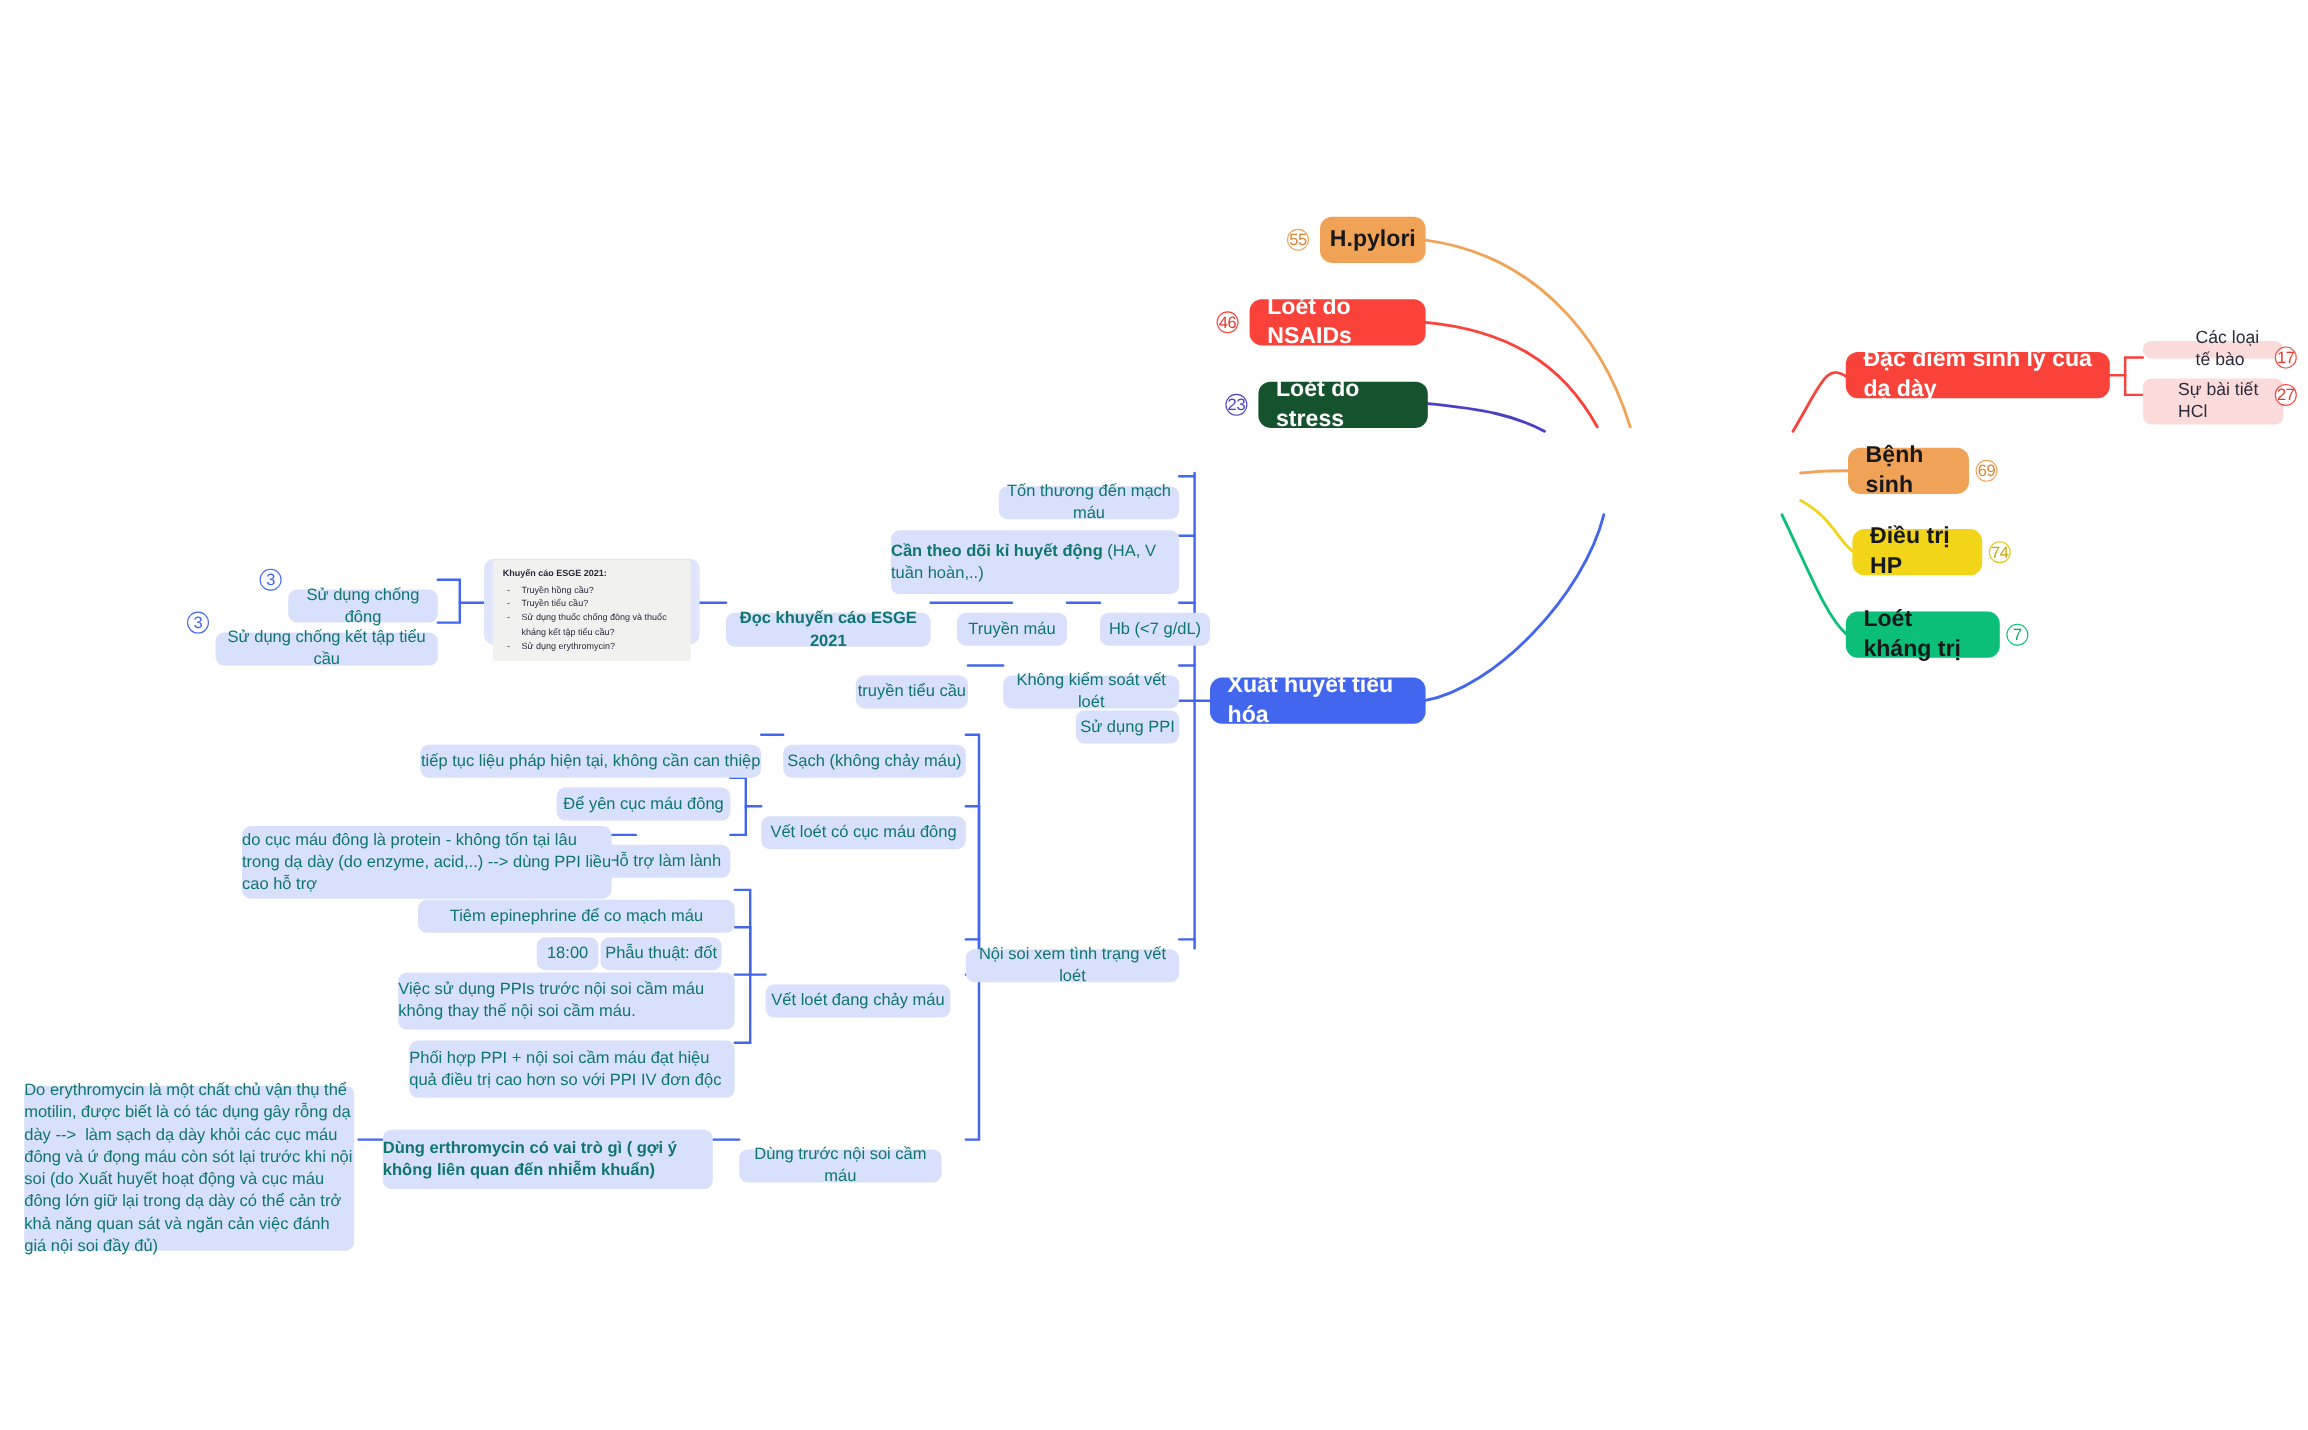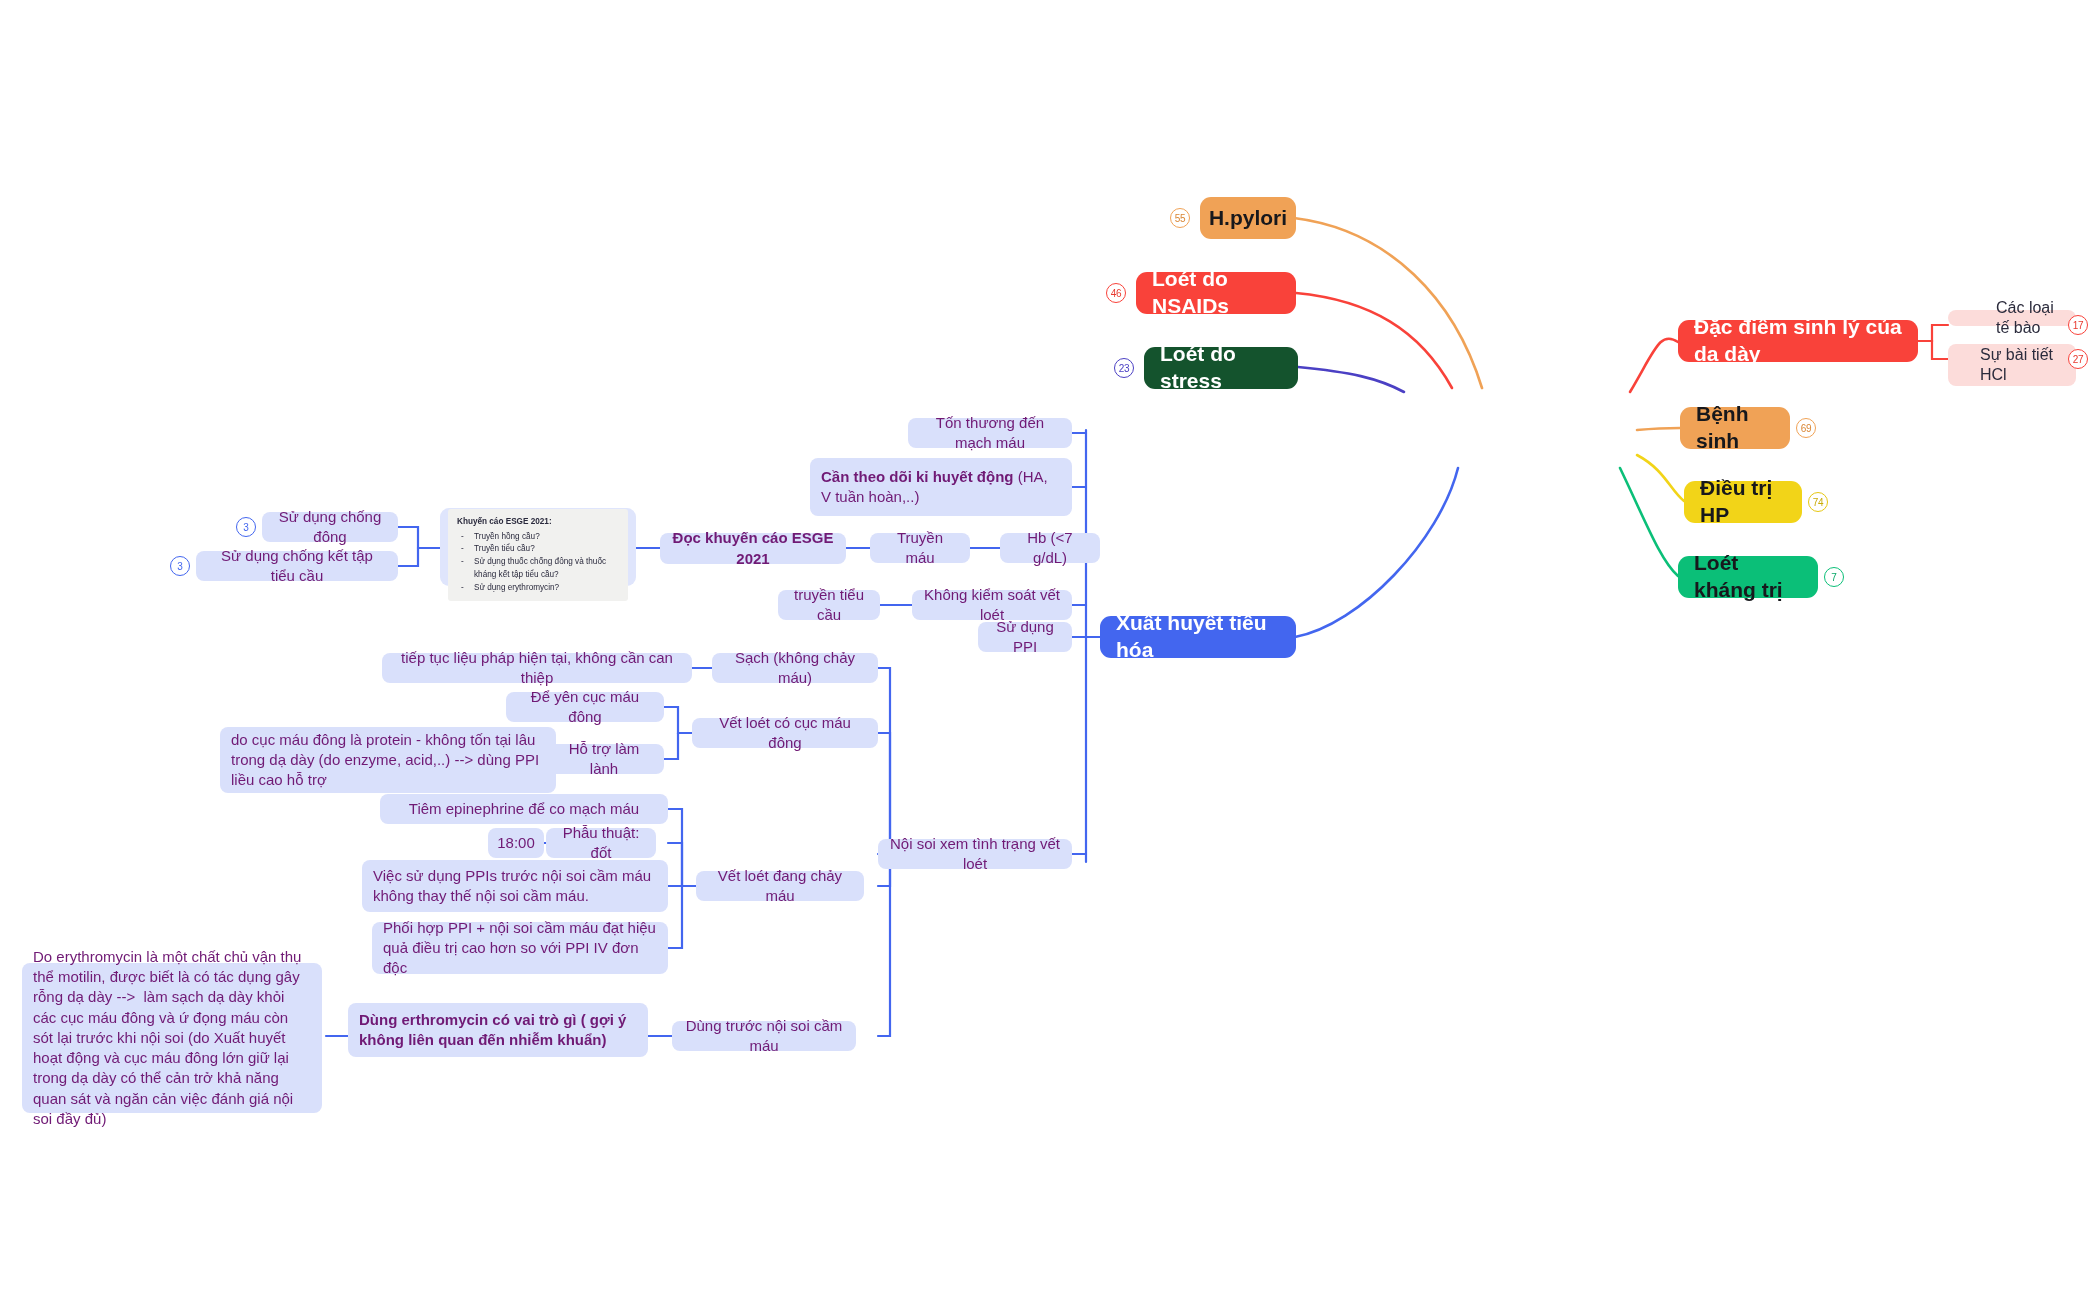--- a/index.html
+++ b/index.html
@@ -41,28 +41,29 @@
   .c-red2   { background:#f9423a; color:#ffffff; }
   .c-yellow { background:#f2d418; color:#17181c; }
   .c-green  { background:#0bbf78; color:#17181c; }
   .c-blue   { background:#4366ef; color:#ffffff; }
 
   .pinkish { background:#fcdcda; color:#2b2b3c; font-size:16px; font-weight:400; padding:6px 12px; border-radius:8px; }
 
   
   .leaf {
     background:#d9e0fb;
-    color:#701a75;
+    color:#0f766e;
     font-size:15px;
     font-weight:400;
-    padding:6px 11px;
+    padding:6px 0;
     border-radius:8px;
     justify-content:flex-start;
     text-align:left;
     line-height:1.35;
+    margin-top:24px;
   }
   .leaf.b { font-weight:700; }
   .leaf.center { justify-content:center; text-align:center; }
   .leaf .norm { font-weight:400; }
 
   
   .notecard {
     position:absolute;
     background:#dfe5fc;
     border-radius:9px;
@@ -82,21 +83,21 @@
   .notecard .inner li:before { content:"-"; position:absolute; left:4px; top:0; }
 
   
   .badge {
     position:absolute;
     width:20px; height:20px;
     border-radius:50%;
     border:1.4px solid #bbb;
     background:#fff;
     display:flex; align-items:center; justify-content:center;
-    font-size:10px;
+    font-size:15px;
     font-weight:500;
     letter-spacing:-0.3px;
   }
   .badge.o { border-color:#f0a256; color:#d98634; }
   .badge.r { border-color:#f9423a; color:#e8392f; }
   .badge.i { border-color:#4b40c4; color:#4b40c4; }
   .badge.y { border-color:#e6c712; color:#c9ab06; }
   .badge.g { border-color:#0bbf78; color:#0aa768; }
   .badge.bl{ border-color:#4366ef; color:#4366ef; }
 </style>

